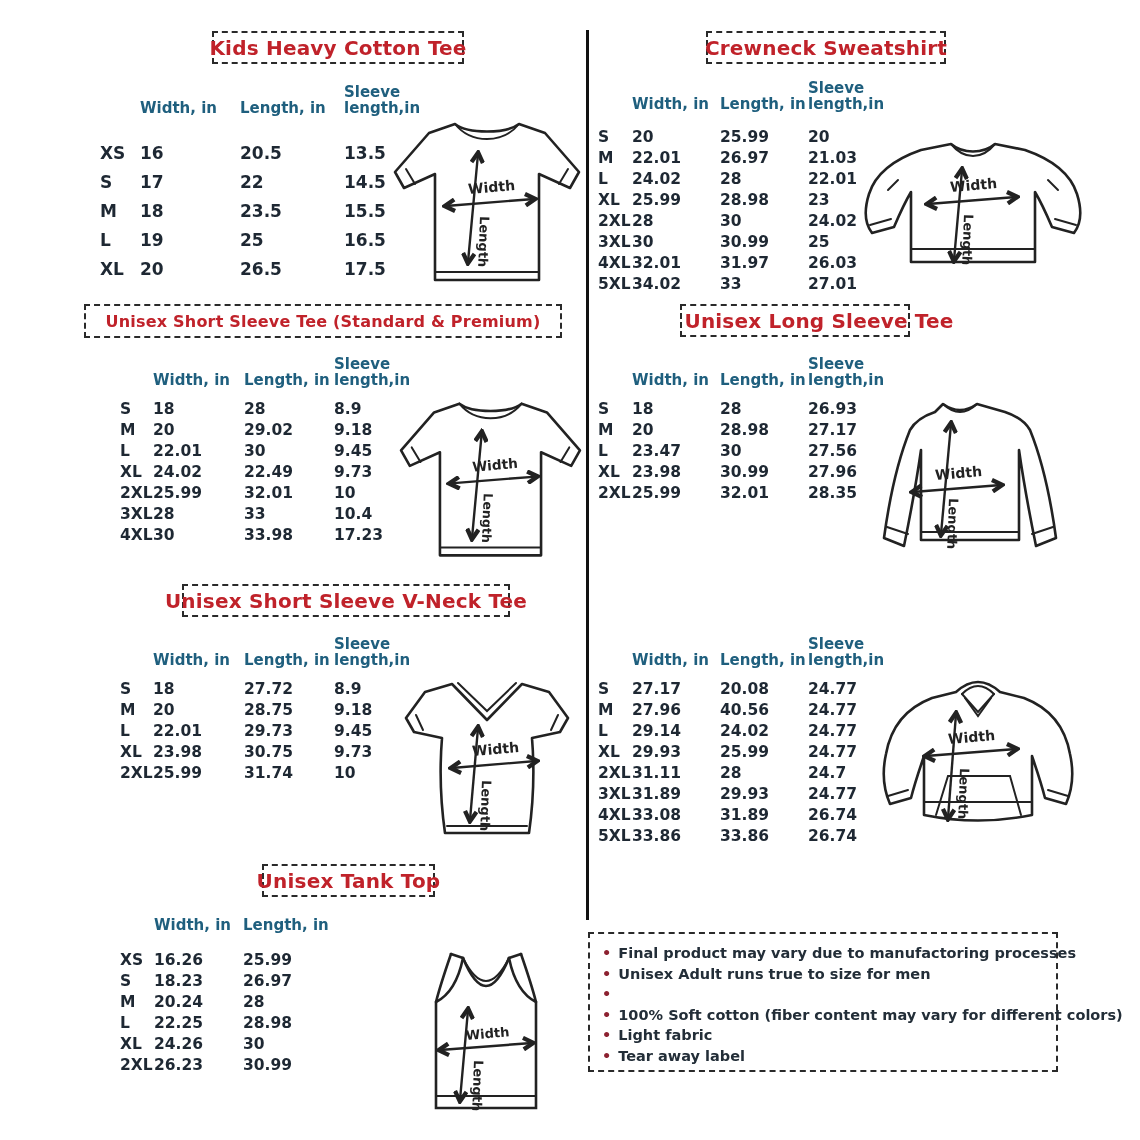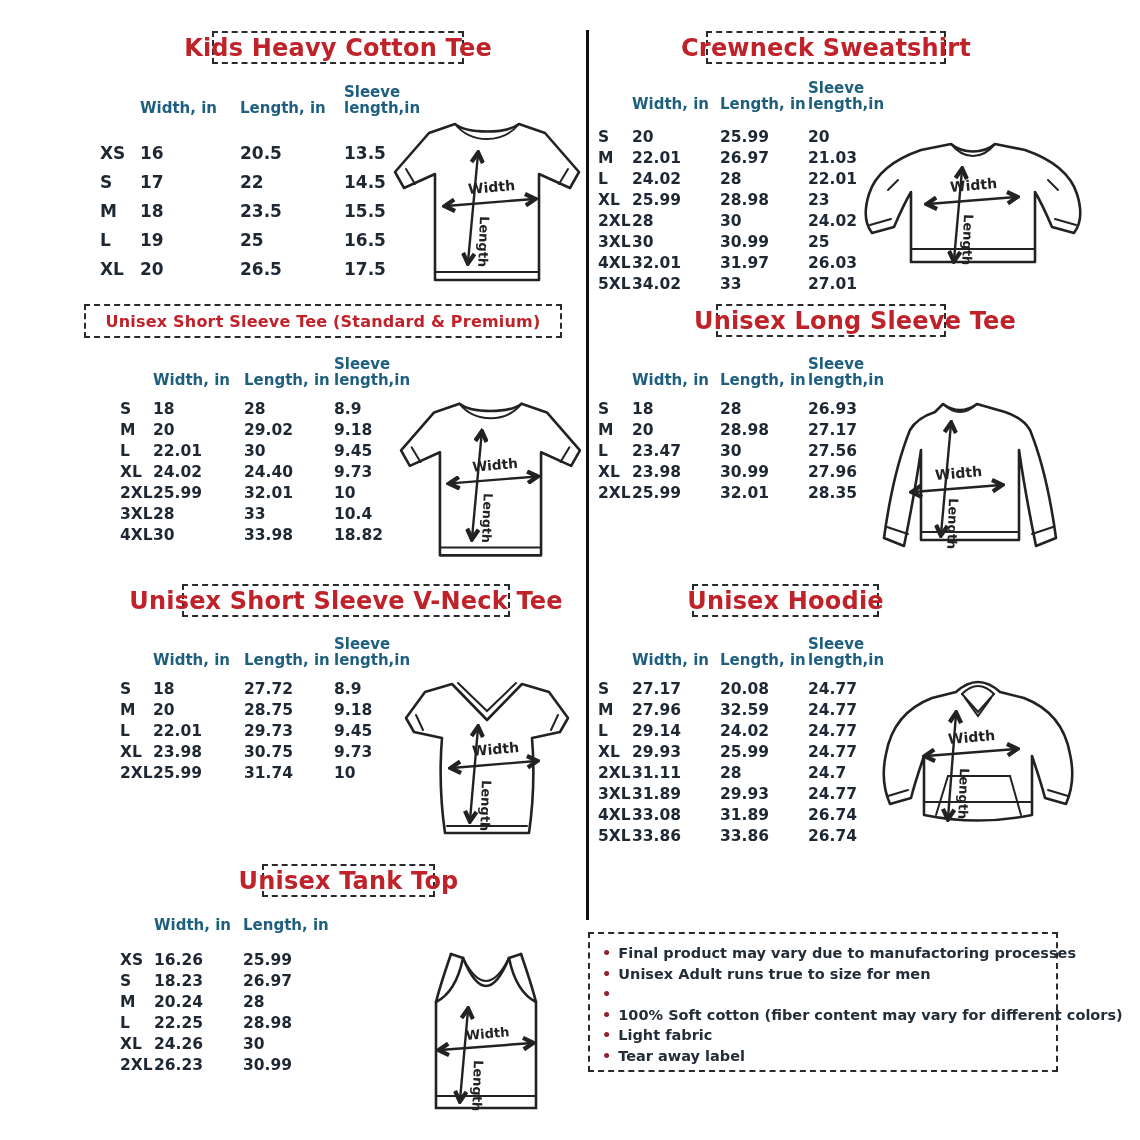--- a/index.html
+++ b/index.html
@@ -3,21 +3,21 @@
 <meta charset="utf-8">
 <style>
   :root{
     --red:#c0222a; --blue:#1f5f7e; --dark:#1e2833; --ink:#222222; --maroon:#8c2130;
   }
   *{margin:0;padding:0;box-sizing:border-box;}
   html,body{background:#ffffff;}
   body{font-family:"DejaVu Sans","Liberation Sans",sans-serif;font-weight:bold;color:var(--dark);}
   .canvas{position:relative;width:1140px;height:1140px;background:#ffffff;overflow:hidden;}
   .divider{position:absolute;left:586px;top:30px;width:3px;height:890px;background:#111;}
-  .title-box{position:absolute;border:2px dashed #2a2a2a;background:#fff;display:flex;align-items:center;justify-content:center;color:var(--red);font-size:24px;letter-spacing:.2px;white-space:nowrap;}
+  .title-box{position:absolute;border:2px dashed #2a2a2a;background:#fff;display:flex;align-items:center;justify-content:center;color:var(--red);font-size:20px;letter-spacing:.2px;white-space:nowrap;}
   .title-box.small-font{font-size:16px;}
   .tbl{position:absolute;font-size:15.5px;color:var(--dark);}
   .thead{display:grid;grid-template-columns:var(--cols);align-items:end;color:var(--blue);font-size:15px;line-height:16px;}
   .tbody .tr{display:grid;grid-template-columns:var(--cols);height:var(--rh,21px);align-items:center;}
   .kids{--cols:40px 100px 104px 88px;--rh:29px;font-size:17px;}
   .kids .thead{height:38px;}
   .kids .tbody{margin-top:22px;}
   .left4{--cols:33px 91px 90px 86px;}
   .left4 .thead{height:36px;}
   .left4 .tbody{margin-top:10px;}
@@ -49,28 +49,25 @@
 
   <div class="title-box" style="left:212px;top:31px;width:252px;height:33px;">
       <span>Kids Heavy Cotton Tee</span>
     </div>
   <div class="title-box" style="left:706px;top:31px;width:240px;height:33px;text-align:center;">
       <span>Crewneck Sweatshirt</span>
     </div>
   <div class="title-box small-font" style="left:84px;top:304px;width:478px;height:34px;">
       <span>Unisex Short Sleeve Tee (Standard &amp; Premium)</span>
     </div>
-  <div class="title-box" style="left:716px;top:304px;width:230px;height:33px;padding-left:48px;">
+  <div class="title-box" style="left:680px;top:304px;width:230px;height:33px;padding-left:48px;">
       <span>Unisex Long Sleeve Tee</span>
     </div>
   <div class="title-box" style="left:182px;top:584px;width:328px;height:33px;text-align:right;">
       <span>Unisex Short Sleeve V-Neck Tee</span>
-    </div>
-  <div class="title-box" style="left:692px;top:584px;width:187px;height:33px;">
-      <span>Unisex Hoodie</span>
     </div>
   <div class="title-box" style="left:262px;top:864px;width:173px;height:33px;text-align:center;">
       <span>Unisex Tank Top</span>
     </div>
 
   <div class="tbl kids" style="left:100px;top:78px;">
       <div class="thead">
         <div class="th"></div>
         <div class="th">Width, in</div>
         <div class="th">Length, in</div>
@@ -189,40 +186,40 @@
         </div>
         <div class="tr">
           <div>L</div>
           <div>22.01</div>
           <div>30</div>
           <div>9.45</div>
         </div>
         <div class="tr">
           <div>XL</div>
           <div>24.02</div>
-          <div>24.40</div>
+          <div>22.49</div>
           <div>9.73</div>
         </div>
         <div class="tr">
           <div>2XL</div>
           <div>25.99</div>
           <div>32.01</div>
           <div>10</div>
         </div>
         <div class="tr">
           <div>3XL</div>
           <div>28</div>
           <div>33</div>
           <div>10.4</div>
         </div>
         <div class="tr">
           <div>4XL</div>
           <div>30</div>
           <div>33.98</div>
-          <div>18.82</div>
+          <div>17.23</div>
         </div>
       </div>
     </div>
   <div class="tbl right4 tight" style="left:598px;top:352px;">
       <div class="thead">
         <div class="th"></div>
         <div class="th">Width, in</div>
         <div class="th">Length, in</div>
         <div class="th">Sleeve length,in</div>
       </div>
@@ -309,21 +306,21 @@
       <div class="tbody">
         <div class="tr">
           <div>S</div>
           <div>27.17</div>
           <div>20.08</div>
           <div>24.77</div>
         </div>
         <div class="tr">
           <div>M</div>
           <div>27.96</div>
-          <div>32.59</div>
+          <div>40.56</div>
           <div>24.77</div>
         </div>
         <div class="tr">
           <div>L</div>
           <div>29.14</div>
           <div>24.02</div>
           <div>24.77</div>
         </div>
         <div class="tr">
           <div>XL</div>

